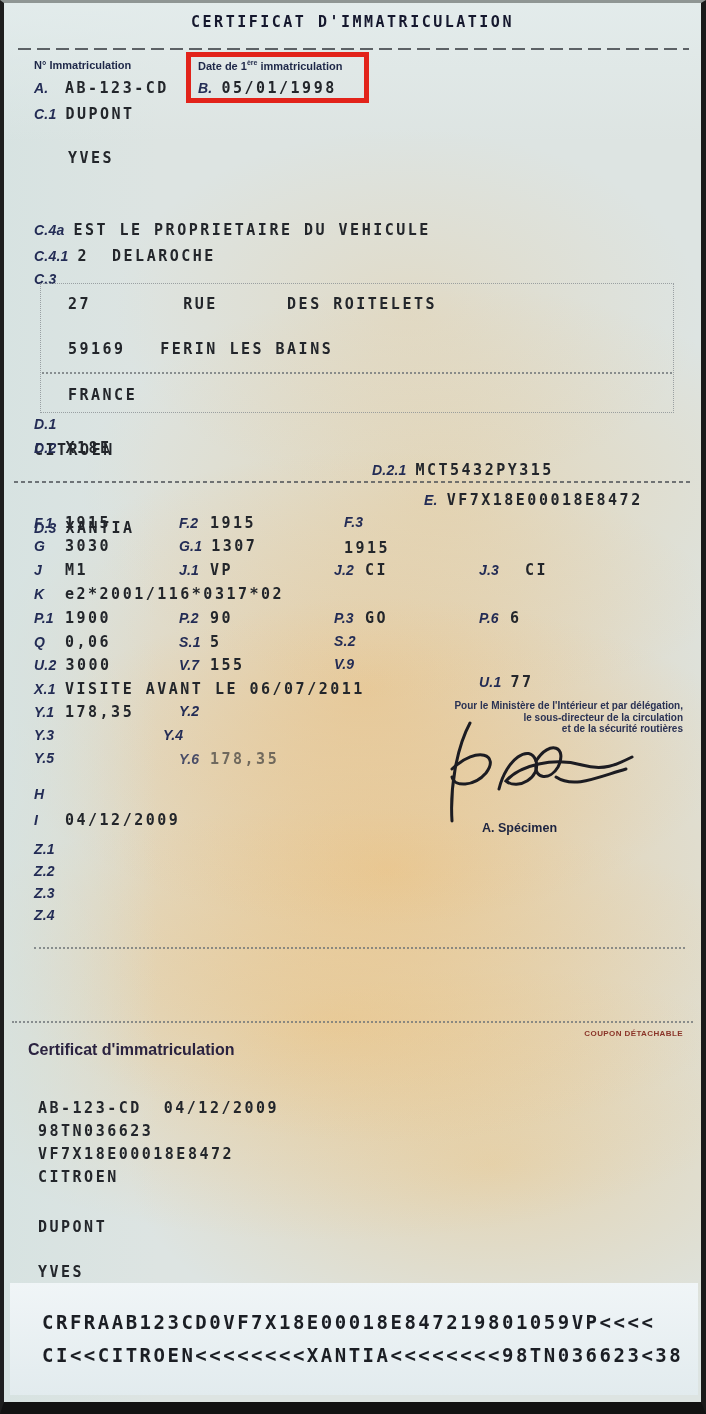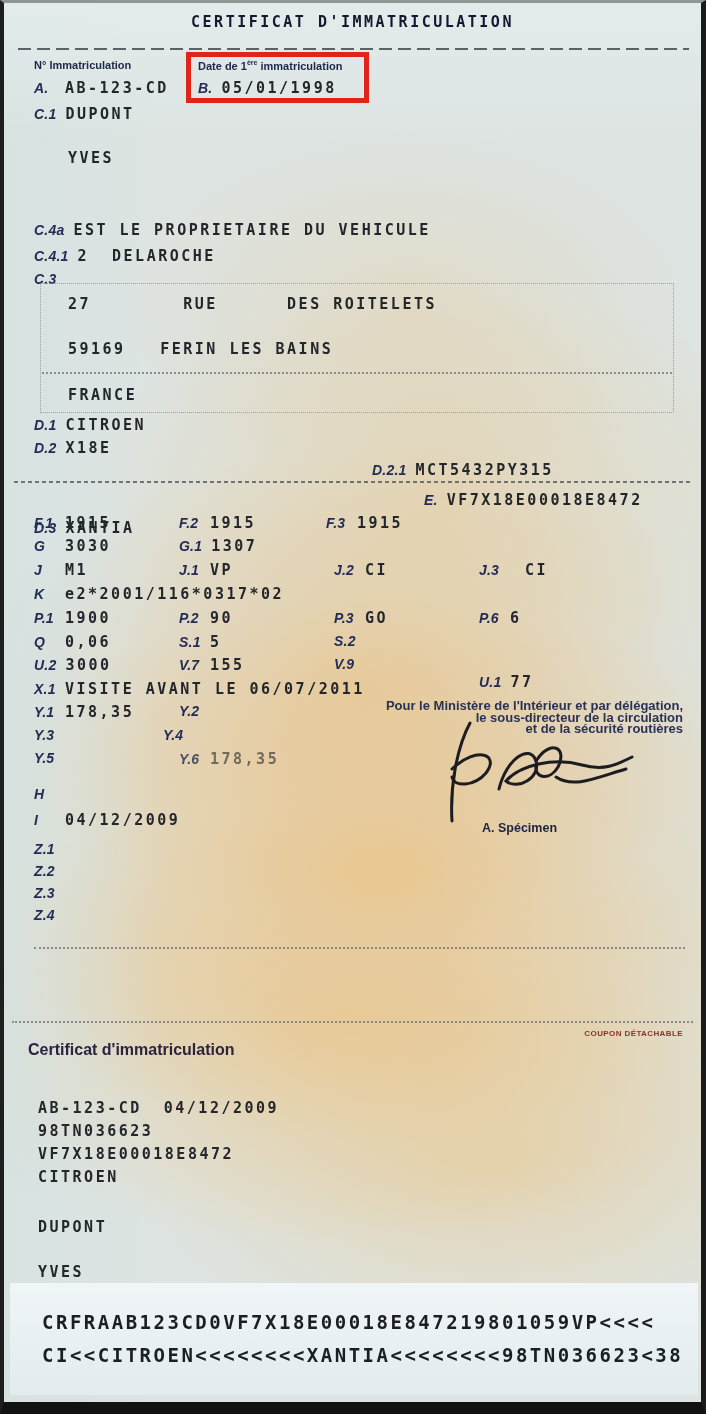--- a/index.html
+++ b/index.html
@@ -29,21 +29,21 @@
   .sml{font-weight:700; font-size:11px; color:#1d2748;}
   .title{left:0; right:0; top:10px; text-align:center;
          font-family:"DejaVu Sans Mono", monospace; font-weight:700; font-size:15px;
          letter-spacing:2.5px; color:#15182e;}
   .dashline{height:2px; background:repeating-linear-gradient(90deg,#30343a 0 13px, rgba(0,0,0,0) 13px 19px); opacity:.75;}
   .dotline{height:0; border-top:2px dotted #6c7276; opacity:.75;}
   .redbox{left:182px; top:49px; width:183px; height:51px; box-sizing:border-box;
           border:5px solid #e2231a; z-index:3;}
   .c3box{left:36px; top:280px; width:634px; height:130px; border:1.5px dotted #8a9094; box-sizing:border-box; opacity:.8;}
   .ministry{right:18px; top:697px; width:330px; text-align:right;
-            font-size:13px; font-weight:700; color:#2a3254; line-height:11.5px;}
+            font-size:10px; font-weight:700; color:#2a3254; line-height:11.5px;}
   .signer{left:478px; top:818px; font-weight:700; font-size:12.5px; color:#1d2440;}
   .coupon-tag{right:18px; top:1026px; font-size:8px; font-weight:700; color:#8a3428; letter-spacing:.4px;}
   .coupon-title{left:24px; top:1038px; font-weight:700; font-size:16px; color:#2b2340;}
   .mrzband{left:6px; top:1280px; width:688px; height:112px;
            background:linear-gradient(180deg,#f0f5f7,#e2ebee); z-index:1;}
   .mrz{font-family:"DejaVu Sans Mono", monospace; font-weight:700; font-size:19px;
        letter-spacing:2.5px; color:#1b1e24; white-space:pre; z-index:2;}
   .z2{z-index:2;}
 </style>
 </head>
@@ -92,21 +92,21 @@
     <span class="val">27        RUE      DES ROITELETS</span>
   </div>
   <div class="cell" style="left:64px;top:337px;">
     <span class="val">59169   FERIN LES BAINS</span>
   </div>
   <div class="abs dotline" style="left:38px;width:630px;top:369px;"></div>
   <div class="cell" style="left:64px;top:383px;">
     <span class="val">FRANCE</span>
   </div>
 
-  <div class="cell" style="left:30px;top:413px;">
+  <div class="cell" style="left:30px;top:413px;flex-direction:column;">
     <span class="lbl">D.1</span>
     <span class="val">CITROEN</span>
   </div>
   <div class="cell" style="left:30px;top:436px;">
     <span class="lbl">D.2</span>
     <span class="val">X18E</span>
   </div>
   <div class="cell" style="left:368px;top:458px;">
     <span class="lbl nomin">D.2.1</span>
     <span class="val">MCT5432PY315</span>
@@ -123,21 +123,21 @@
   </div>
 
   <div class="cell" style="left:30px;top:511px;">
     <span class="lbl">F.1</span>
     <span class="val">1915</span>
   </div>
   <div class="cell" style="left:175px;top:511px;">
     <span class="lbl">F.2</span>
     <span class="val">1915</span>
   </div>
-  <div class="cell" style="left:322px;top:511px;">
+  <div class="cell" style="left:340px;top:511px;flex-direction:column;">
     <span class="lbl">F.3</span>
     <span class="val">1915</span>
   </div>
 
   <div class="cell" style="left:30px;top:534px;">
     <span class="lbl">G</span>
     <span class="val">3030</span>
   </div>
   <div class="cell" style="left:175px;top:534px;">
     <span class="lbl">G.1</span>

